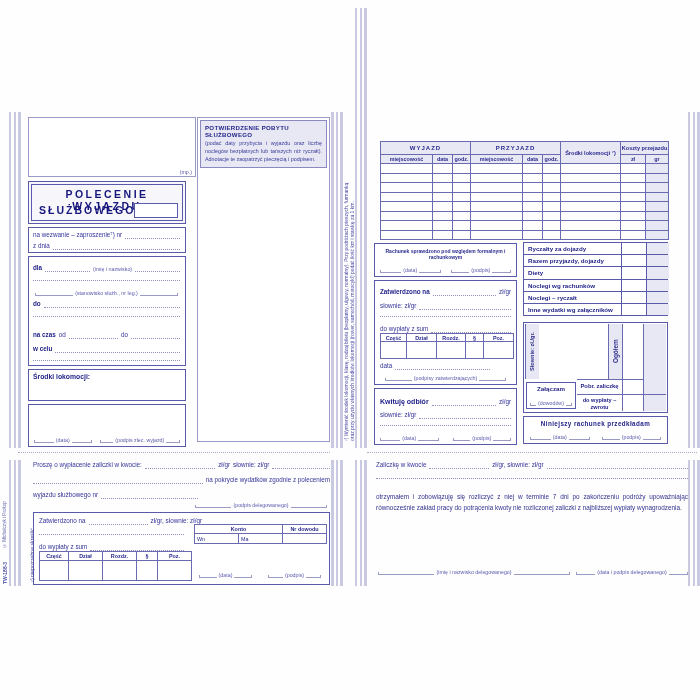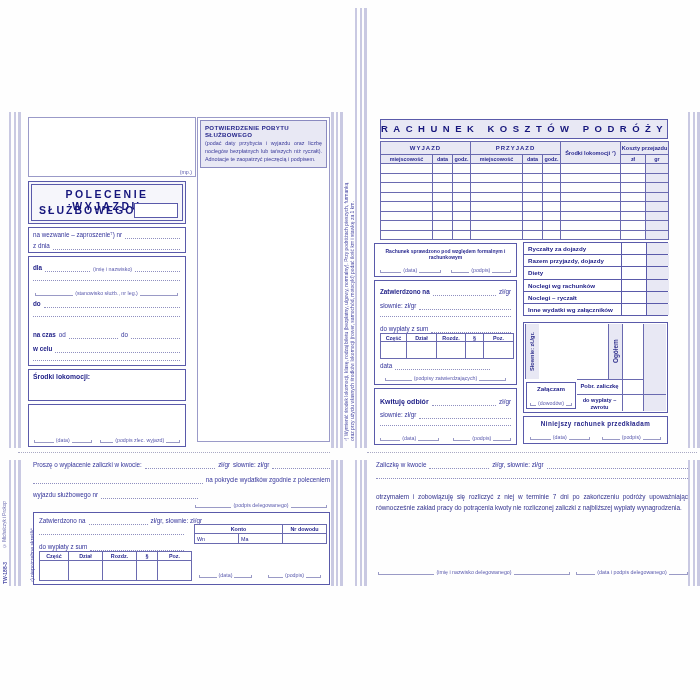--- a/index.html
+++ b/index.html
@@ -129,23 +129,20 @@
     </div>
   </div>
 
   <div class="box thin" style="left:197px;top:117px;width:133px;height:325px;">
     <div class="sh" style="position:absolute;left:2px;top:2px;right:2px;height:48px;border:1px solid #8a8ac0;padding:3px 4px;">
       <div class="b" style="font-size:6.1px;letter-spacing:0.3px;">POTWIERDZENIE POBYTU SŁUŻBOWEGO</div>
       <div style="font-size:5.4px;line-height:1.45;margin-top:2px;color:#3a3a9a;text-align:justify;">(podać daty przybycia i wyjazdu oraz liczbę noclegów bezpłatnych lub tańszych niż ryczałt). Adnotacje te zaopatrzyć pieczęcią i podpisem.</div>
     </div>
   </div>
 
-  <div class="box sh" style="left:380px;top:119px;width:288px;height:20px;">
-    <div class="title-big" style="line-height:18px;text-align:center;font-size:9.5px;letter-spacing:5.5px;white-space:nowrap;">RACHUNEK KOSZTÓW PODRÓŻY</div>
-  </div>
 
   <table class="etable abs" style="left:380px;top:141px;width:288px;">
     <colgroup>
         <col style="width:52px">
         <col style="width:20px">
         <col style="width:18px">
         <col style="width:52px">
         <col style="width:20px">
         <col style="width:18px">
         <col style="width:60px">

